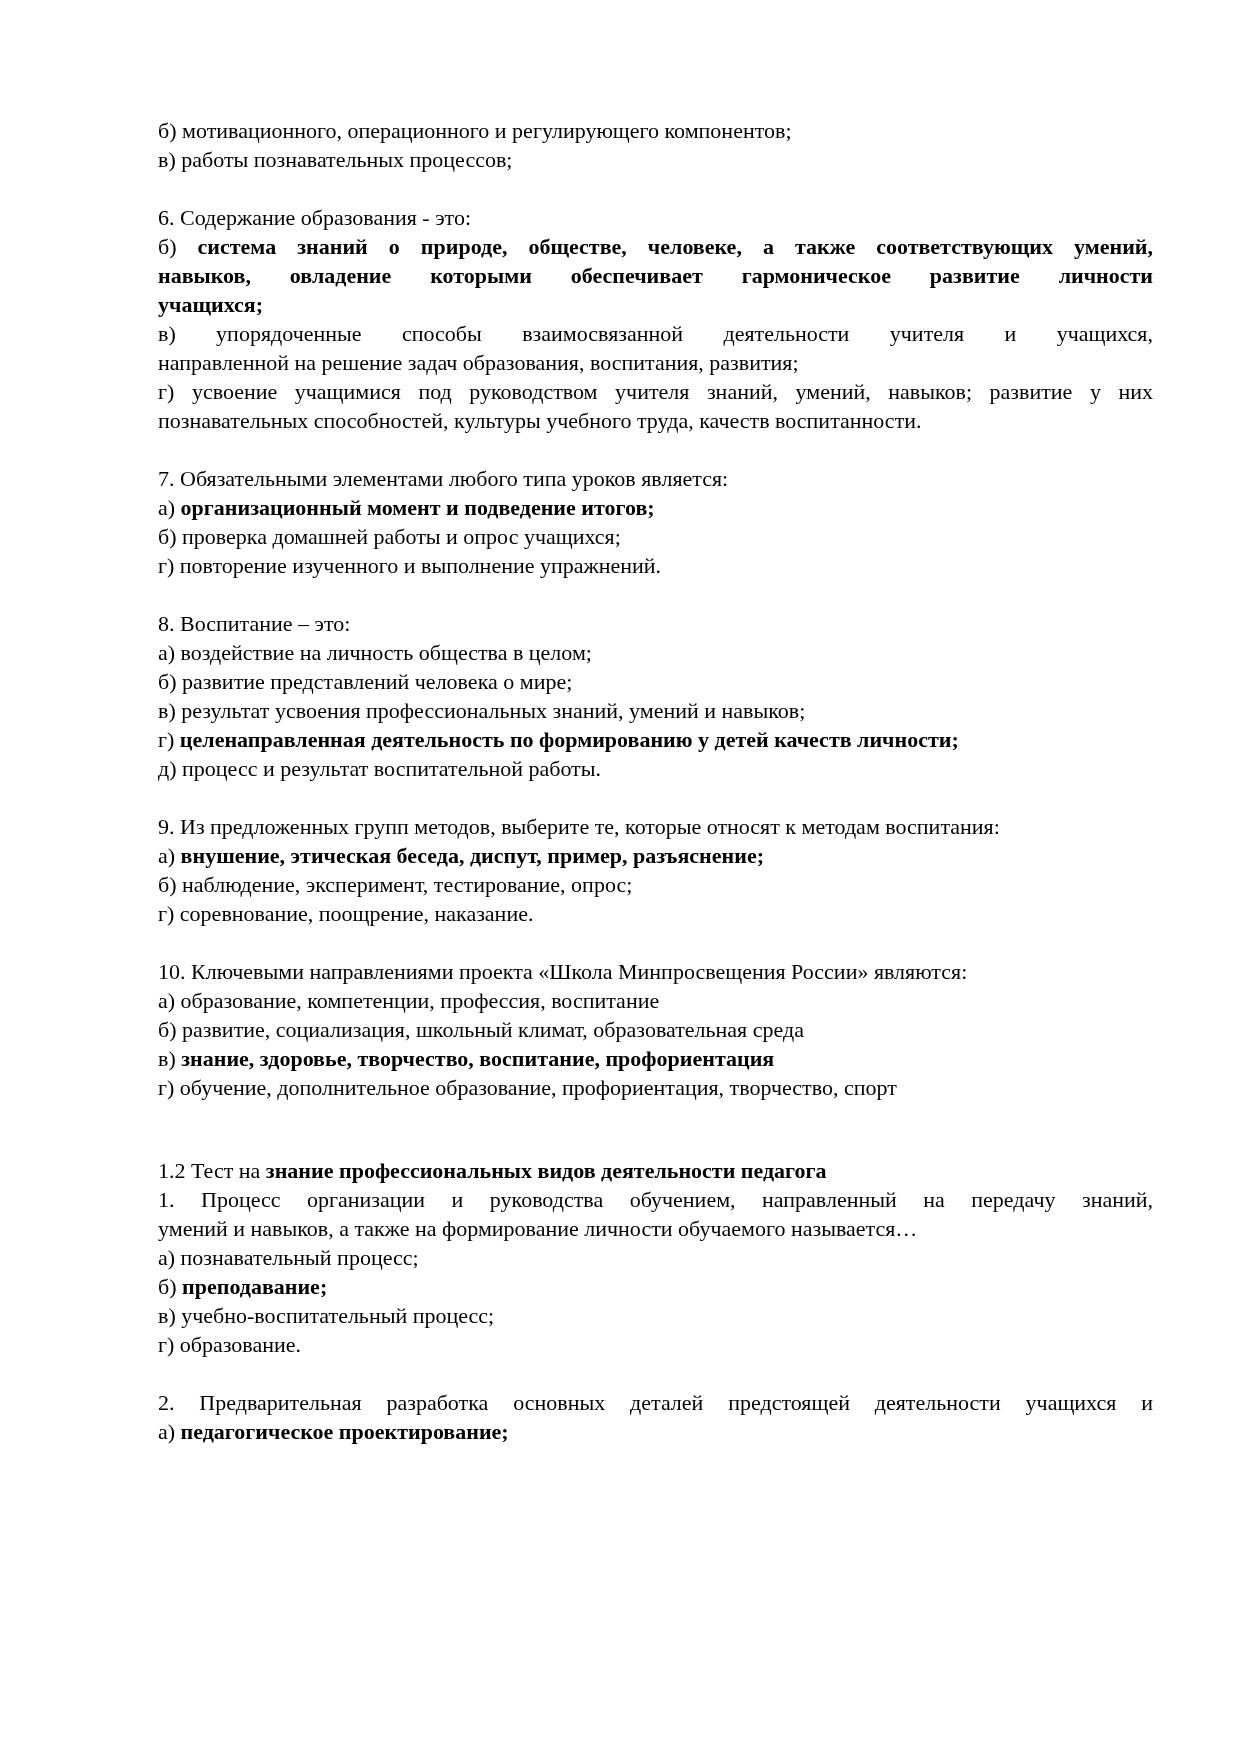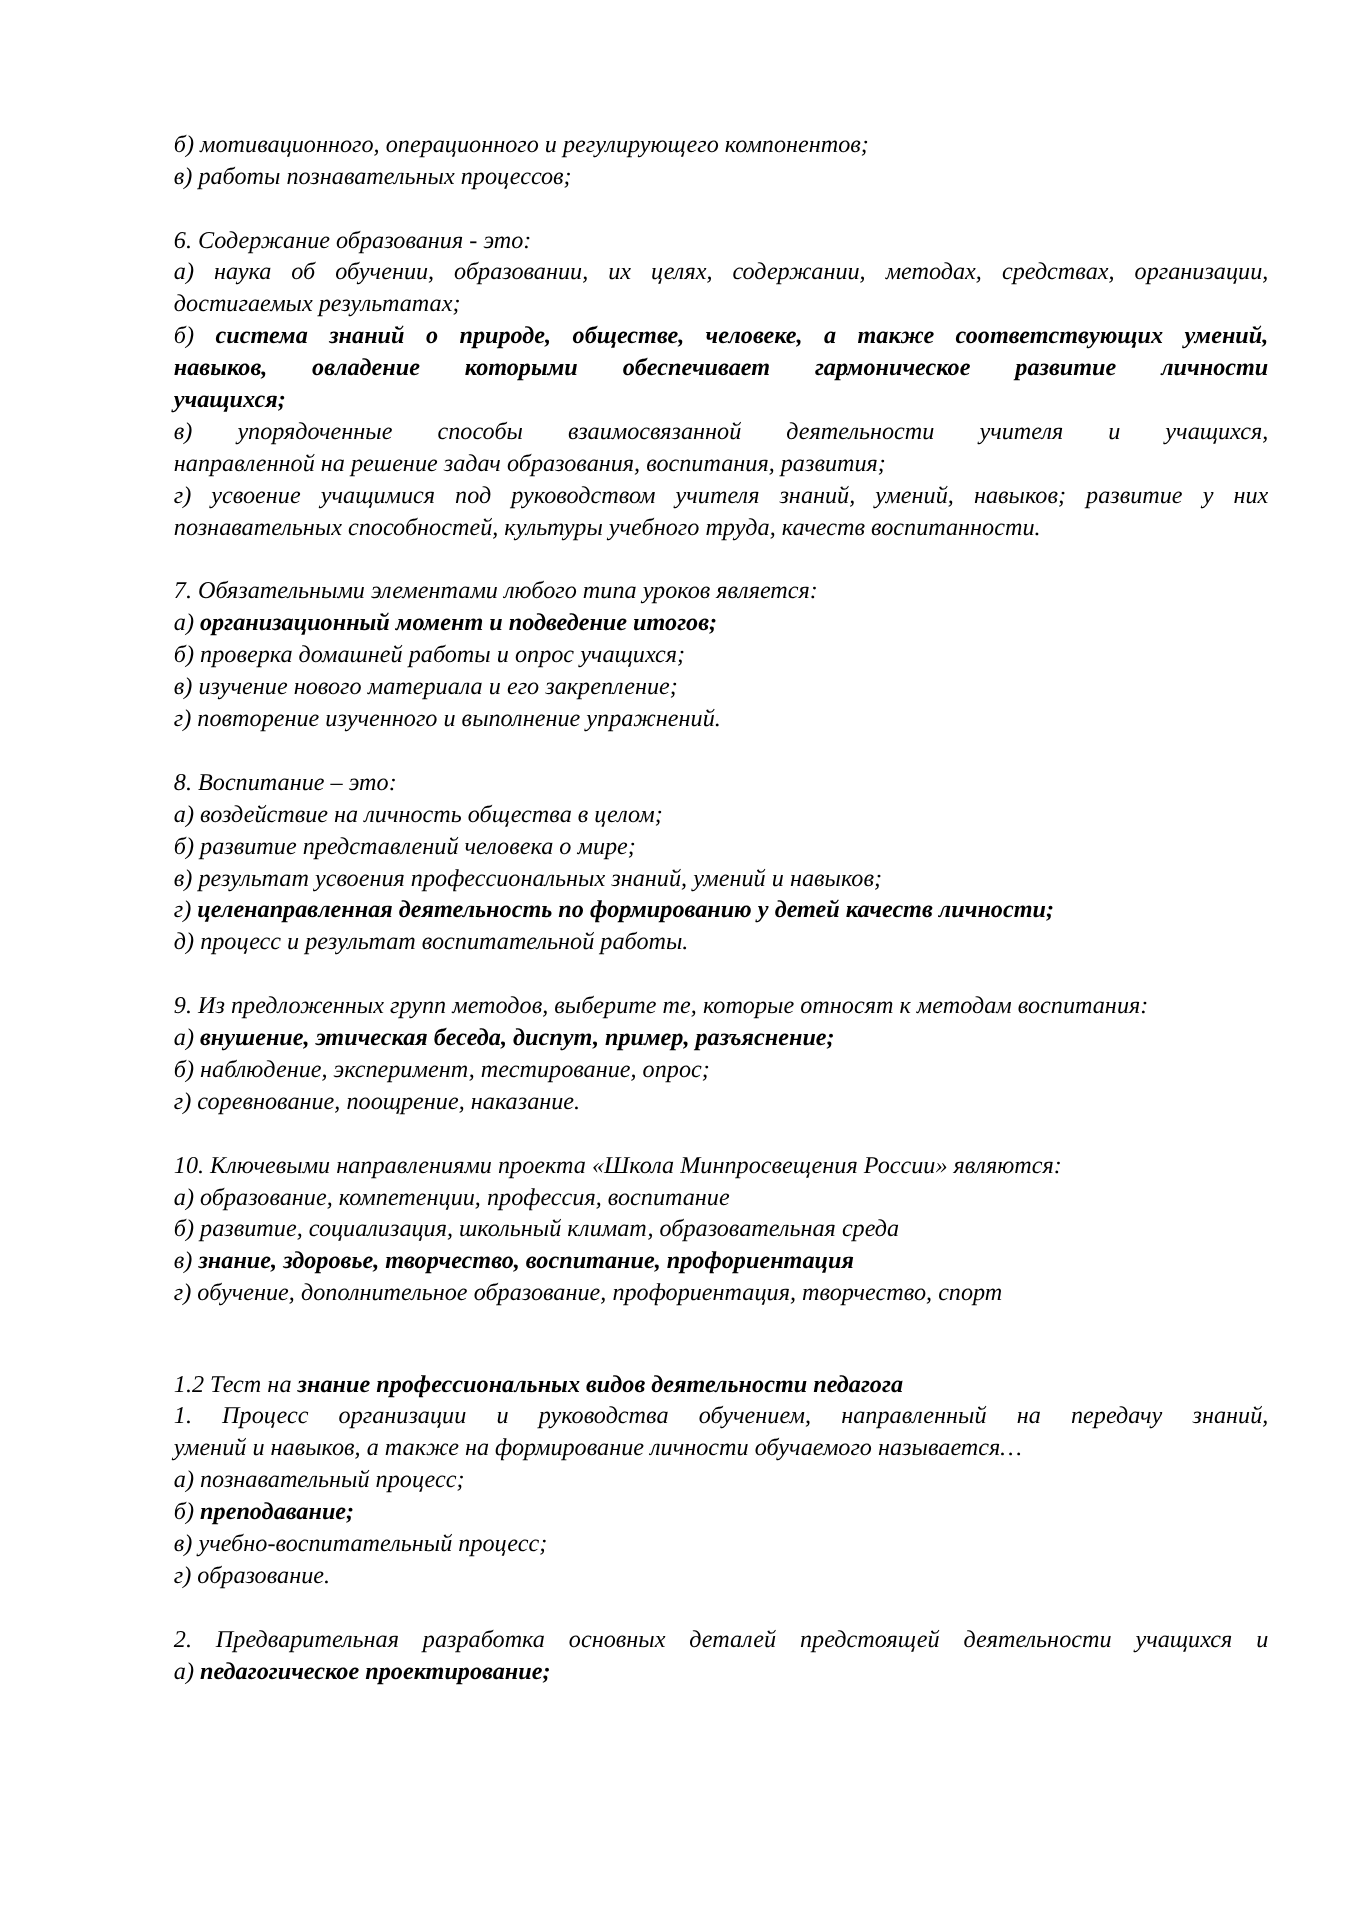--- a/index.html
+++ b/index.html
@@ -7,21 +7,21 @@
     position: relative;
     width: 1240px;
     height: 1754px;
     box-sizing: border-box;
     background: #ffffff;
     color: #000000;
     padding: 116px 87px 40px 158px;
     overflow: hidden;
   }
   .doc { width: 100%; }
-  .block { margin-top: 0; font-style: italic; }
+  .block { margin-top: 0; }
   .block.gap-1 { margin-top: 29px; }
   .block.gap-2 { margin-top: 54px; }
   .para { margin: 0; }
   .line {
     font-family: "Liberation Serif", "DejaVu Serif", serif;
     font-size: 22px;
     line-height: 29px;
     color: #000000;
     text-align: left;
   }
@@ -42,24 +42,20 @@
         </div>
         <div class="para">
           <div class="line"><span>в) работы познавательных процессов;</span></div>
         </div>
       </section>
       <section class="block gap-1">
         <div class="para">
           <div class="line"><span>6. Содержание образования - это:</span></div>
         </div>
         <div class="para">
-          <div class="line fill"><span>а) наука об обучении, образовании, их целях, содержании, методах, средствах, организации,</span></div>
-          <div class="line"><span>достигаемых результатах;</span></div>
-        </div>
-        <div class="para">
           <div class="line fill"><span>б) </span><span class="b">система знаний о природе, обществе, человеке, а также соответствующих умений,</span></div>
           <div class="line fill"><span class="b">навыков, овладение которыми обеспечивает гармоническое развитие личности</span></div>
           <div class="line"><span class="b">учащихся;</span></div>
         </div>
         <div class="para">
           <div class="line fill"><span>в) упорядоченные способы взаимосвязанной деятельности учителя и учащихся,</span></div>
           <div class="line"><span>направленной на решение задач образования, воспитания, развития;</span></div>
         </div>
         <div class="para">
           <div class="line fill"><span>г) усвоение учащимися под руководством учителя знаний, умений, навыков; развитие у них</span></div>
@@ -68,23 +64,20 @@
       </section>
       <section class="block gap-1">
         <div class="para">
           <div class="line"><span>7. Обязательными элементами любого типа уроков является:</span></div>
         </div>
         <div class="para">
           <div class="line"><span>а) </span><span class="b">организационный момент и подведение итогов;</span></div>
         </div>
         <div class="para">
           <div class="line"><span>б) проверка домашней работы и опрос учащихся;</span></div>
-        </div>
-        <div class="para">
-          <div class="line"><span>в) изучение нового материала и его закрепление;</span></div>
         </div>
         <div class="para">
           <div class="line"><span>г) повторение изученного и выполнение упражнений.</span></div>
         </div>
       </section>
       <section class="block gap-1">
         <div class="para">
           <div class="line"><span>8. Воспитание – это:</span></div>
         </div>
         <div class="para">

